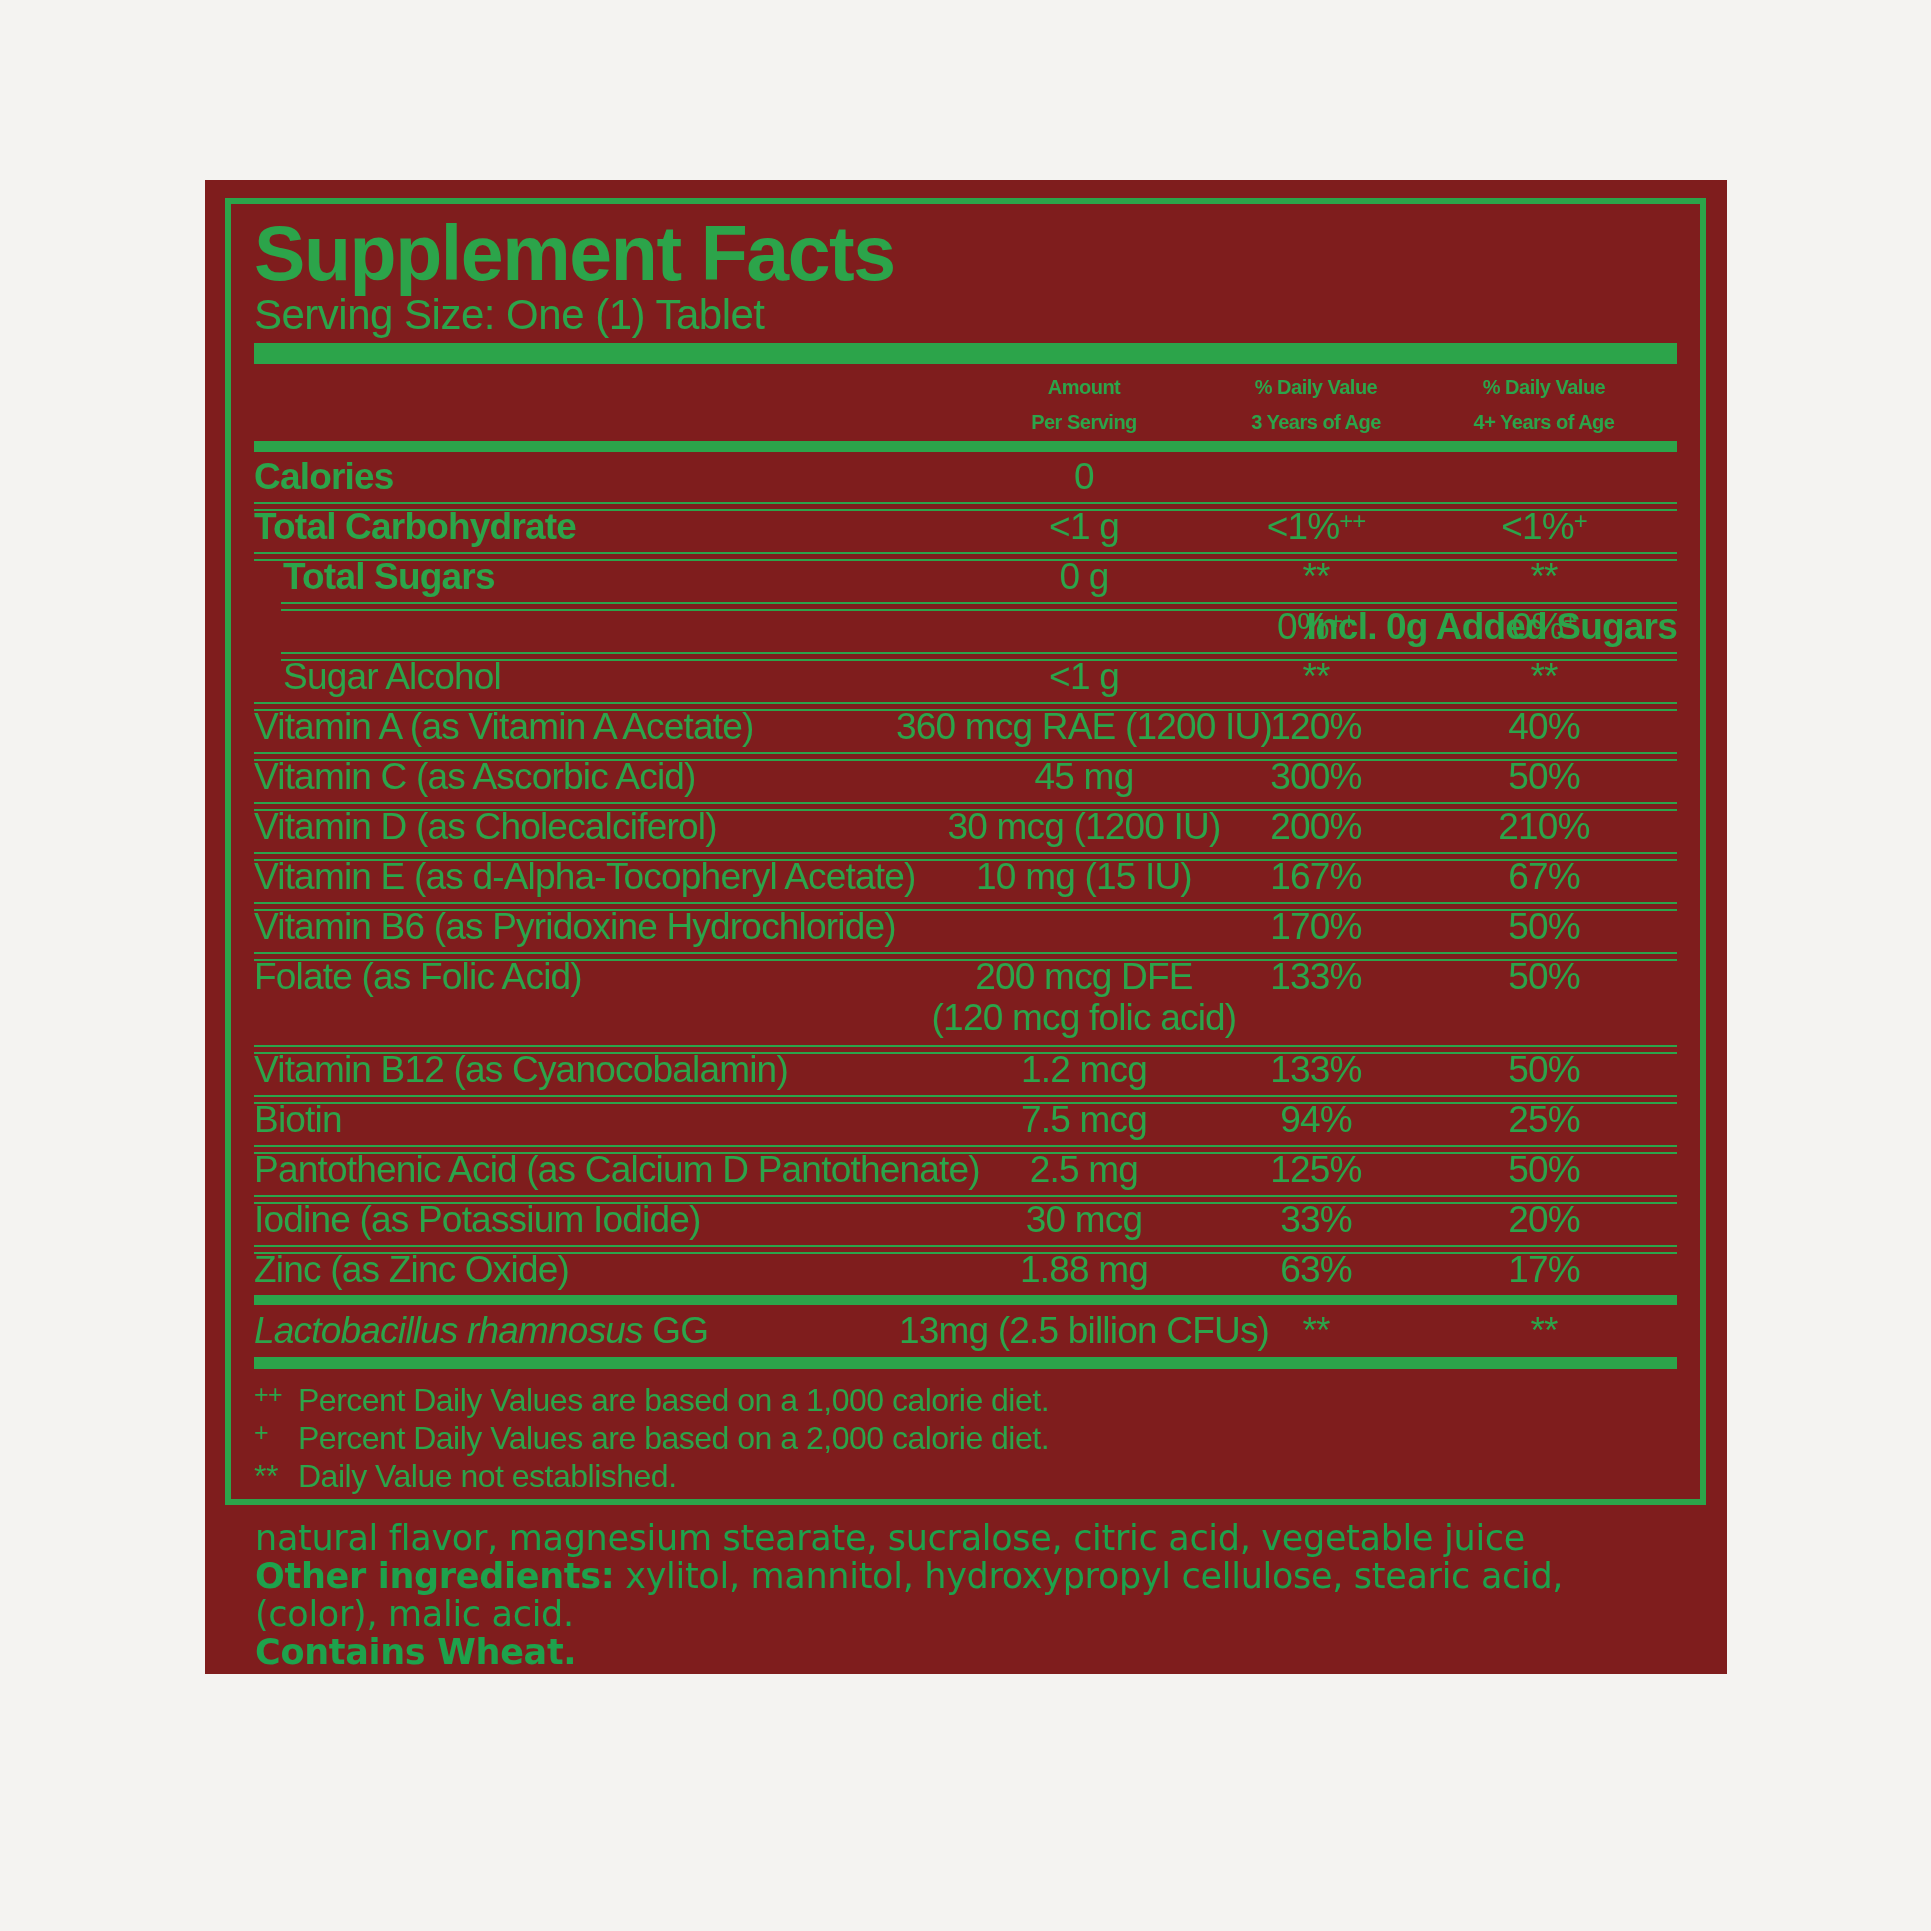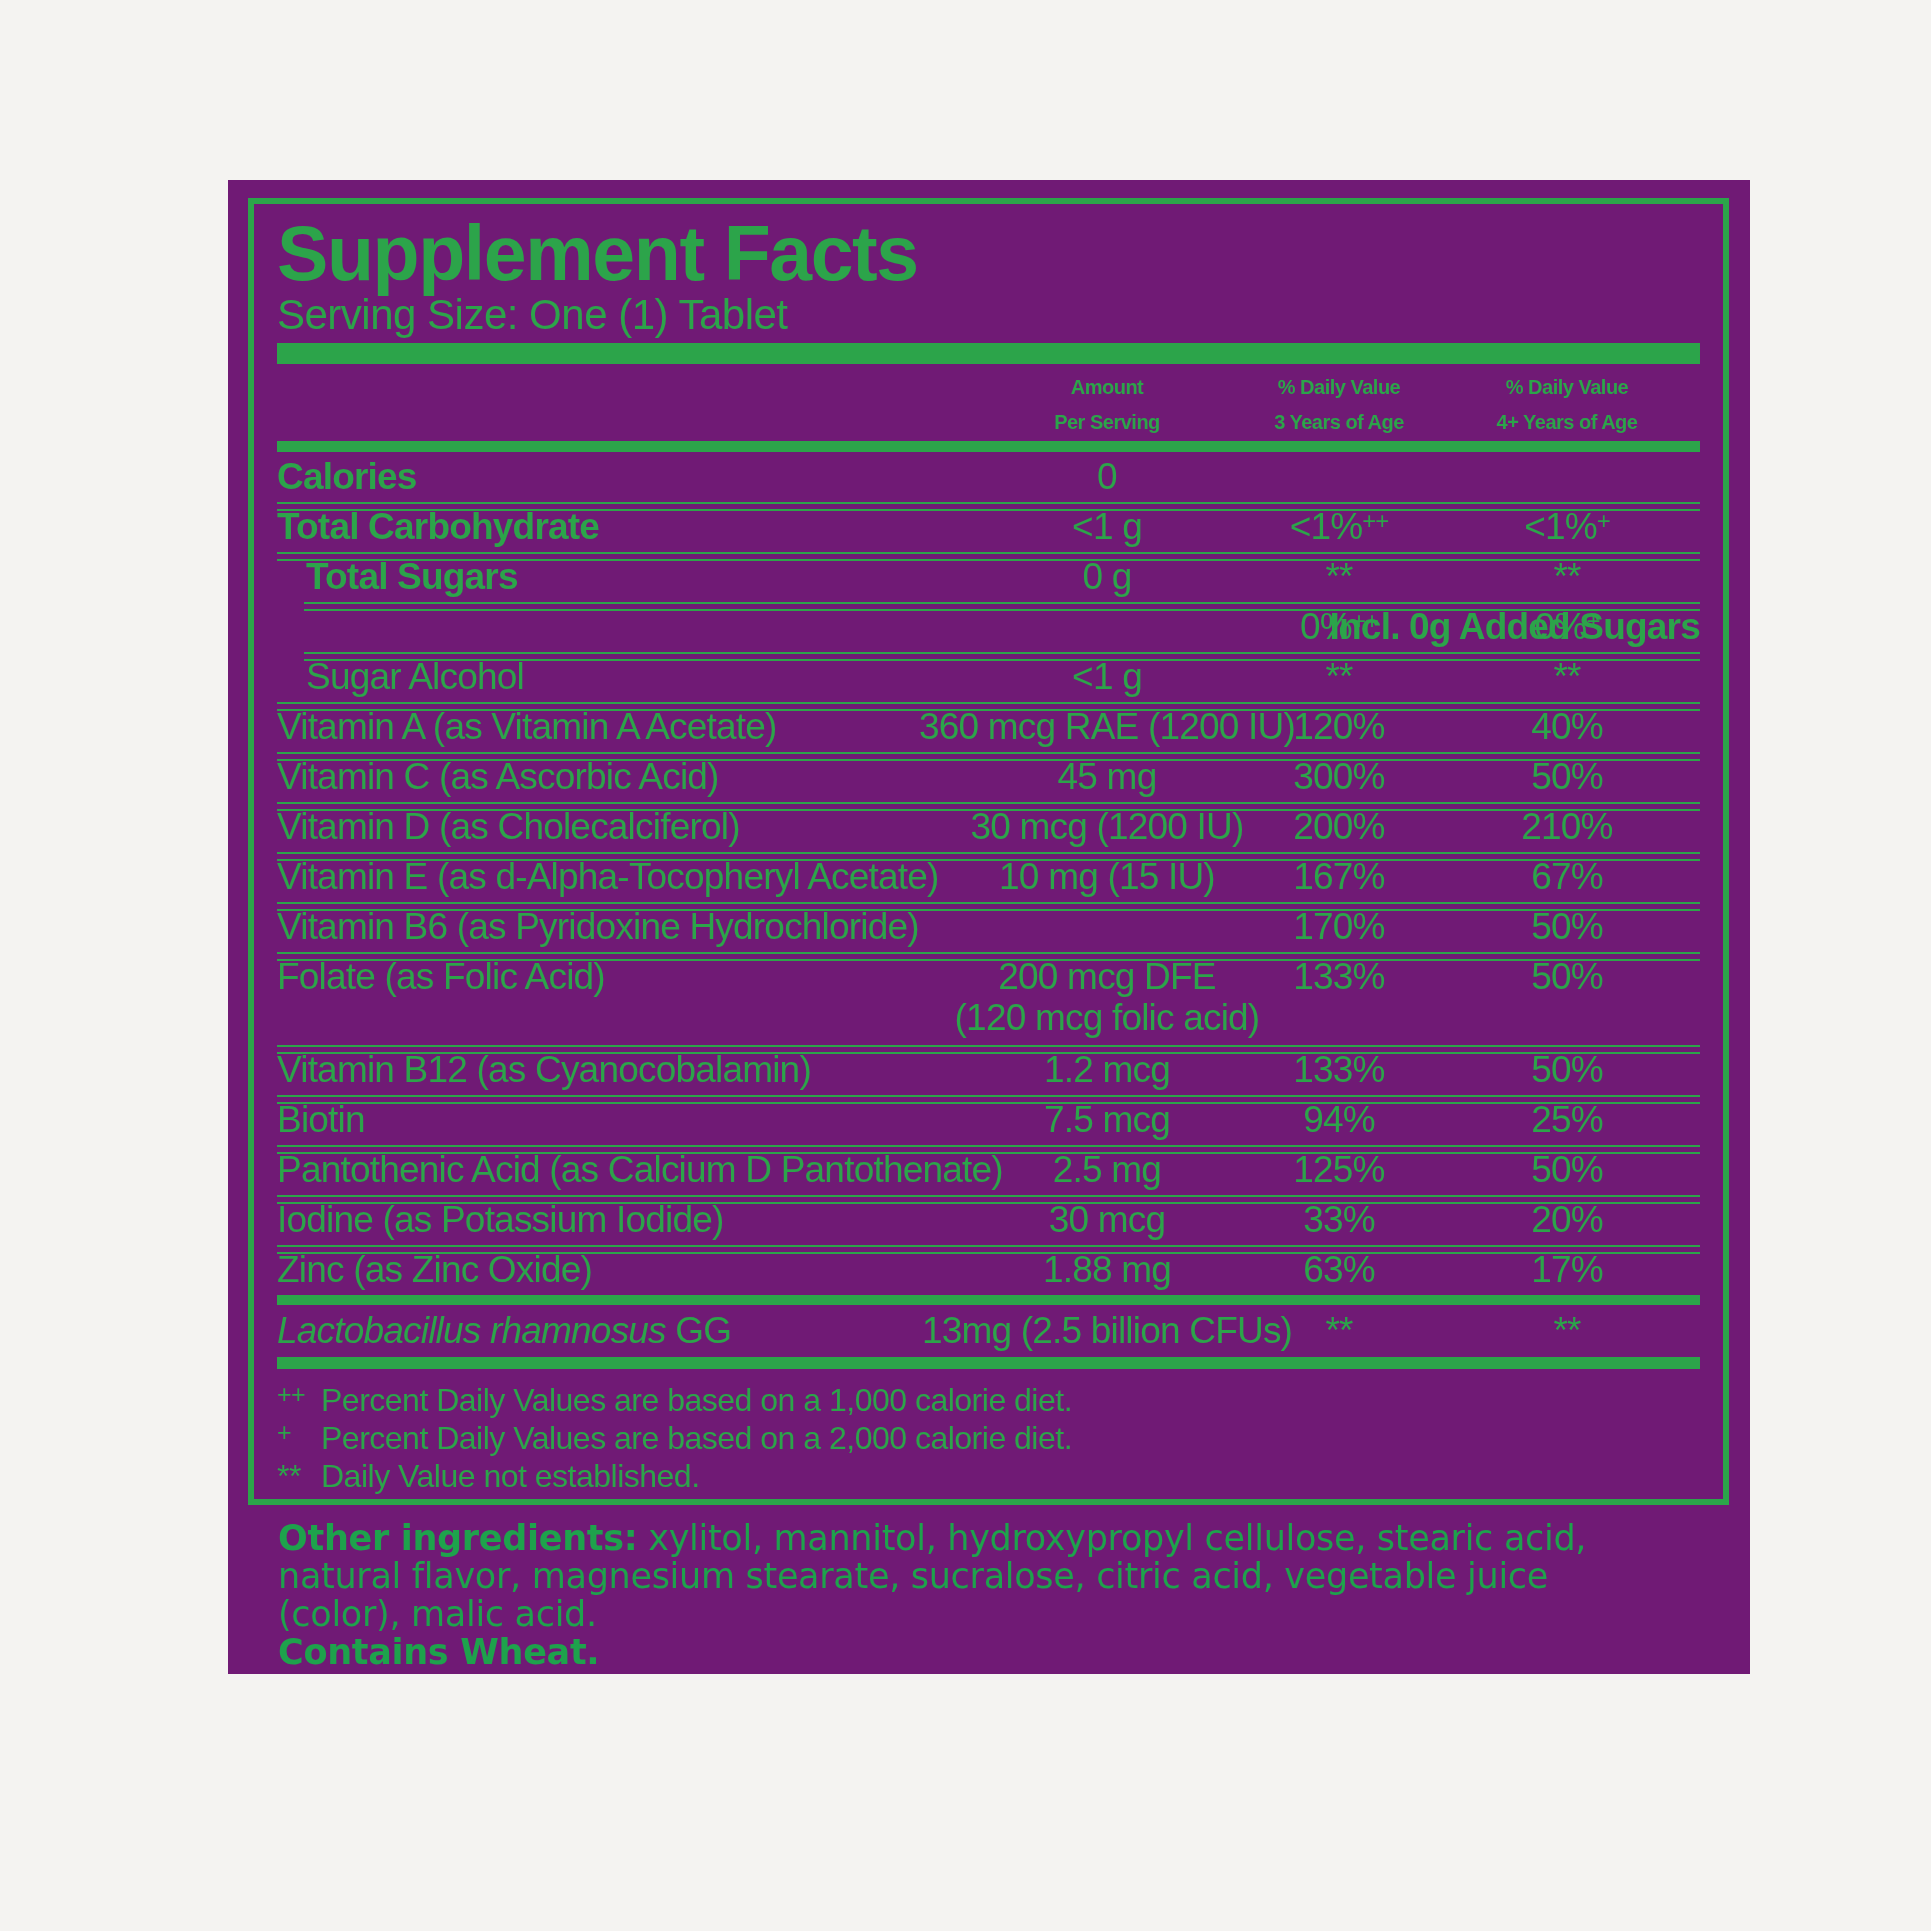--- a/index.html
+++ b/index.html
@@ -2,21 +2,21 @@
 <html><head>
 <meta charset="utf-8">
 <style>
   :root{
     --g:#2CA44A;
     --pagebg:#f4f3f1;
   }
   html,body{margin:0;padding:0;width:1931px;height:1931px;overflow:hidden;}
   body{background:var(--pagebg);font-family:"Liberation Sans", sans-serif;}
   .canvas{position:relative;width:1931px;height:1931px;background:var(--pagebg);}
-  .page{position:absolute;left:205px;top:180px;width:1522px;height:1494px;background:#701a75;margin-left:23px;}
+  .page{position:absolute;left:205px;top:180px;width:1522px;height:1494px;background:#7f1d1d;}
   .factbox{position:absolute;left:20px;top:18.3px;width:1481px;height:1307px;
     border:6.8px solid var(--g);box-sizing:border-box;padding:9.7px 23px 0 23px;color:var(--g);}
   .title{font-size:77px;line-height:79px;font-weight:700;letter-spacing:-1.4px;color:var(--g);}
   .serving{font-size:42px;line-height:44px;letter-spacing:-0.5px;color:var(--g);}
   .bar{background:var(--g);}
   .bar.b1{height:21px;margin-top:5.8px;}
   .bar.b2{height:11.6px;}
   .bar.b3{height:9.7px;}
   .bar.b4{height:11.6px;}
   .hdr{position:relative;height:77px;font-weight:700;font-size:20px;line-height:35px;letter-spacing:-0.5px;}
@@ -240,23 +240,23 @@
             <span>Percent Daily Values are based on a 2,000 calorie diet.</span>
           </div>
           <div class="fn">
             <span class="mk">**</span>
             <span>Daily Value not established.</span>
           </div>
         </div>
     </div>
 
     <div class="oi">
+      <div>natural flavor, magnesium stearate, sucralose, citric acid, vegetable juice</div>
       <div>
         <span class="lead">Other ingredients:</span><span> xylitol, mannitol, hydroxypropyl cellulose, stearic acid,</span>
       </div>
-      <div>natural flavor, magnesium stearate, sucralose, citric acid, vegetable juice</div>
       <div>(color), malic acid.</div>
       <div class="contains">Contains Wheat.</div>
     </div>
 
   </div>
 </div>
 
 
 </body></html>

